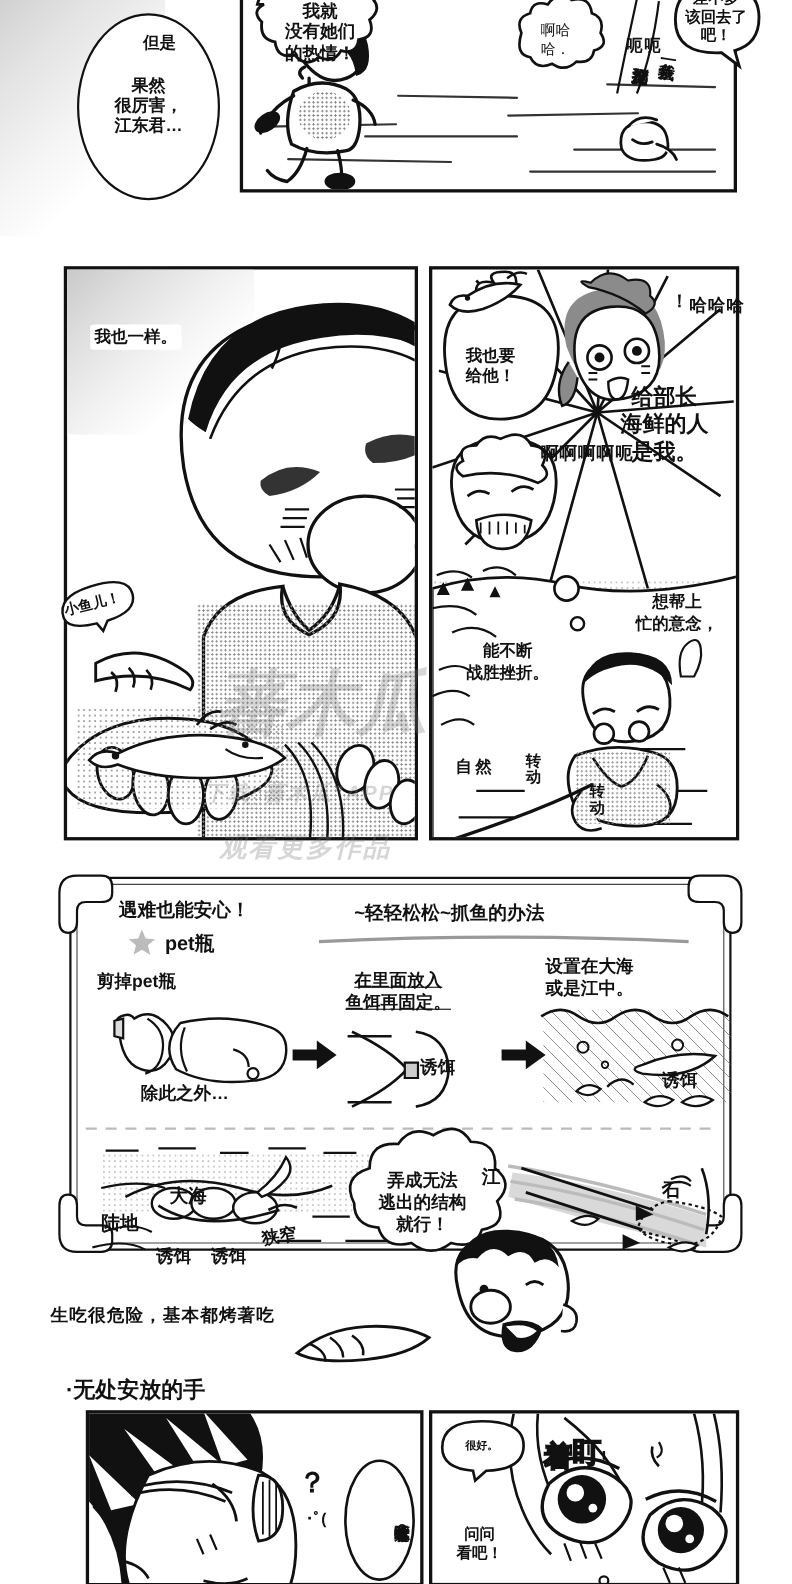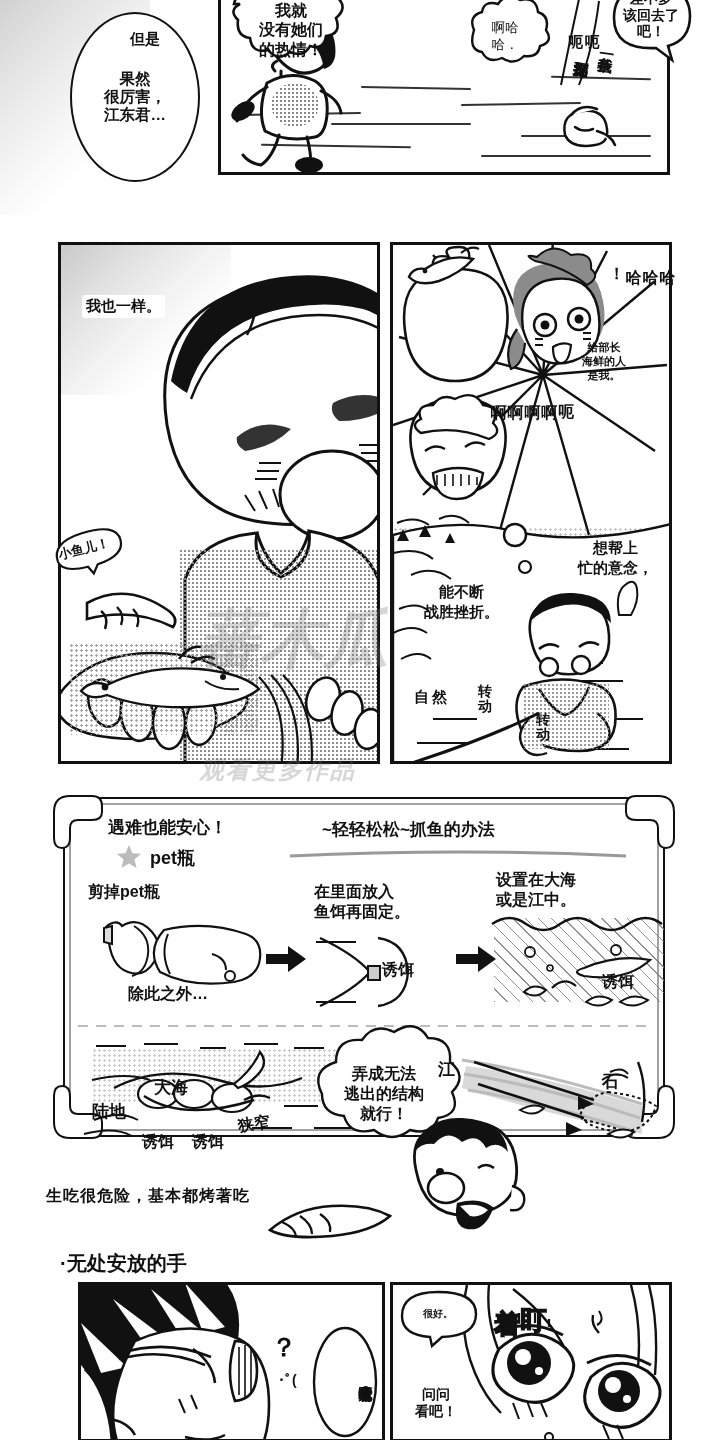--- a/index.html
+++ b/index.html
@@ -225,20 +225,21 @@
   <div class="cap" style="left:58px;top:540px;font-size:13px;transform:rotate(-14deg);z-index:8;">
     <span>小鱼儿！</span>
   </div>
   <div style="position:absolute;left:52px;top:528px;width:74px;height:44px;z-index:7;">
     <svg width="74" height="44" viewBox="0 0 74 44">
       <path d="M4 26 q-2 -20 30 -22 q36 -2 36 16 q0 16 -28 18 l-6 8 l-4 -8 q-26 0 -28 -12z" fill="#fff" stroke="#111" stroke-width="2.2" transform="rotate(-14 37 22)"></path>
     </svg>
   </div>
 
   <div class="wm" style="left:196px;top:596px;font-size:64px;letter-spacing:0;">蕃木瓜</div>
+  <div class="wm" style="left:186px;top:708px;font-size:19px;">下载“蕃木瓜”APP</div>
   <div class="wm" style="left:200px;top:754px;font-size:24px;">观看更多作品</div>
 
   <div class="panel" style="left:390px;top:242px;width:282px;height:522px;">
 
     <svg style="position:absolute;left:0;top:0;" width="276" height="300" viewBox="0 0 276 300">
       <g stroke="#111" stroke-width="2.4" fill="none">
         <path d="M150 130 L40 10 M150 130 L96 0 M150 130 L160 -4 M150 130 L214 6
                  M150 130 L262 36 M150 130 L274 120 M150 130 L262 206 M150 130 L196 290
                  M150 130 L104 296 M150 130 L30 250 M150 130 L0 180 M150 130 L6 92"></path>
       </g>
@@ -321,24 +322,28 @@
     <svg style="position:absolute;left:98px;top:272px;" width="60" height="70" viewBox="0 0 60 70">
       <circle cx="24" cy="18" r="11" fill="#fff" stroke="#111" stroke-width="2.4"></circle>
       <circle cx="34" cy="50" r="6" fill="#fff" stroke="#111" stroke-width="2.2"></circle>
     </svg>
 
     <svg style="position:absolute;left:214px;top:330px;" width="40" height="44" viewBox="0 0 40 44">
       <path d="M12 40 q-4 -22 6 -30 q10 -8 12 4 q2 12 -6 26z" fill="#fff" stroke="#111" stroke-width="2"></path>
     </svg>
   </div>
 
-
-  <div style="position:absolute;left:552px;top:316px;width:104px;height:92px;z-index:7;
+  <div style="position:absolute;left:400px;top:298px;width:92px;height:70px;z-index:7;
               display:flex;align-items:center;justify-content:center;text-align:center;
-              font-size:11px;font-weight:700;line-height:1.25;white-space:pre-line;">给部长
+              font-size:15px;font-weight:700;line-height:1.2;white-space:pre-line;">我也要
+给他！</div>
+
+  <div style="position:absolute;left:552px;top:340px;width:104px;height:92px;z-index:7;
+              display:flex;align-items:center;justify-content:center;text-align:center;
+              font-size:20px;font-weight:700;line-height:1.25;white-space:pre-line;">给部长
 海鲜的人
 是我。</div>
 
   <div class="cap vert" style="left:608px;top:256px;font-size:16px;font-weight:900;line-height:1.05;z-index:8;">
     <span style="white-space:pre-line;">哈
 哈
 哈
 ！</span>
   </div>
 
@@ -404,21 +409,21 @@
       <circle cx="130" cy="68" r="5" fill="none" stroke="#111" stroke-width="2"></circle>
     </svg>
     <div class="cap bold-hand" style="left:78px;top:198px;font-size:16px;">除此之外…</div>
 
     <div style="position:absolute;left:216px;top:160px;">
       <svg width="40" height="26" viewBox="0 0 40 26">
         <path d="M0 8 h22 v-8 l18 13 l-18 13 v-8 h-22z" fill="#111"></path>
       </svg>
     </div>
 
-    <div class="cap" style="left:264px;top:96px;font-size:16px;line-height:1.25;white-space:pre-line;text-align:left;">在里面放入
+    <div class="cap" style="left:264px;top:96px;font-size:16px;line-height:1.25;white-space:pre-line;text-align:center;text-decoration:underline;">在里面放入
 鱼饵再固定。</div>
     <svg style="position:absolute;left:262px;top:146px;" width="130" height="80" viewBox="0 0 130 80">
       <path d="M4 10 h40 M4 70 h40" stroke="#111" stroke-width="2.2" fill="none"></path>
       <path d="M8 6 q34 16 50 34 q-16 18 -50 34" fill="none" stroke="#111" stroke-width="2.4"></path>
       <path d="M56 34 l0 14 l12 0 l0 -14z" fill="#ccc" stroke="#111" stroke-width="2"></path>
       <path d="M66 6 q28 4 30 34 q-2 30 -30 34" fill="none" stroke="#111" stroke-width="2.4"></path>
     </svg>
     <div class="cap bold-hand" style="left:332px;top:174px;font-size:16px;">诱饵</div>
 
     <div style="position:absolute;left:406px;top:160px;">

